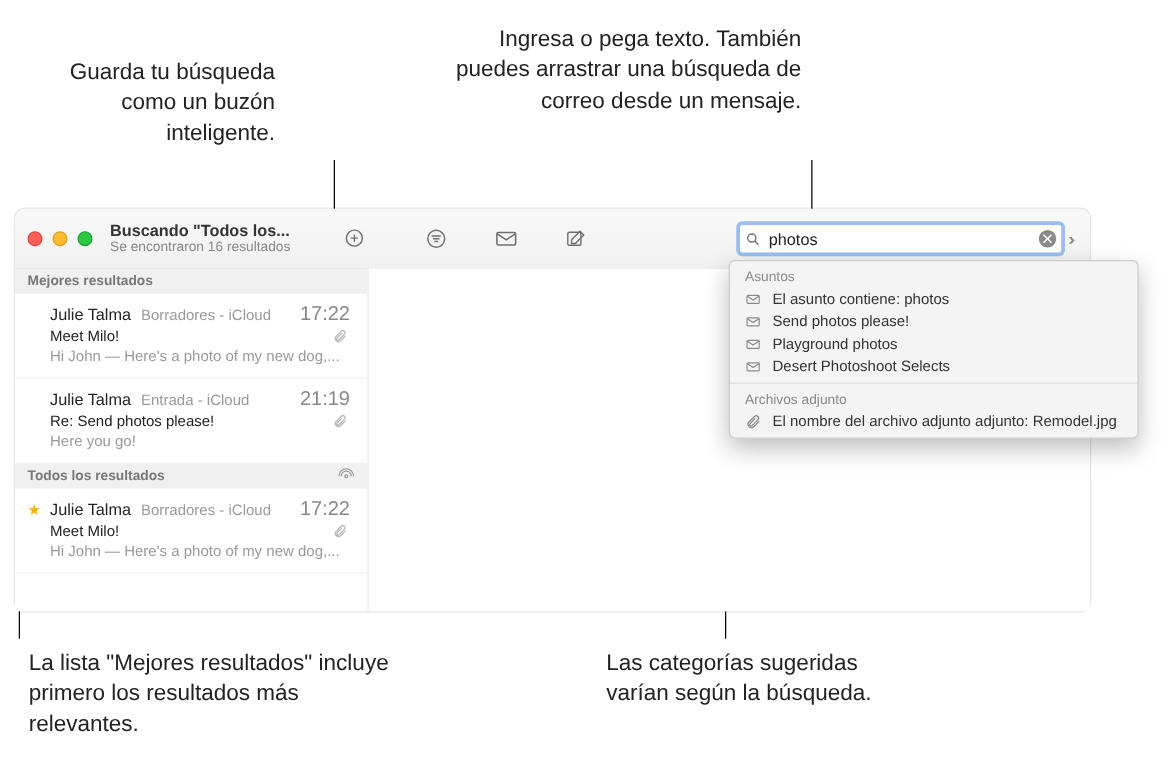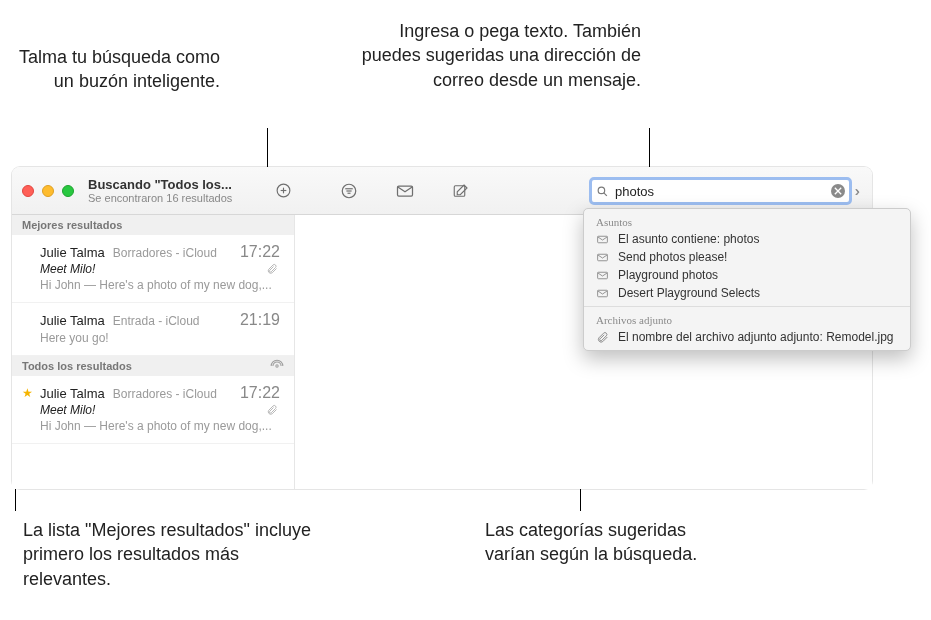--- a/index.html
+++ b/index.html
@@ -189,21 +189,20 @@
       margin-right: 4px;
     }
     .msg-line2 {
       display: flex;
       align-items: center;
       margin-top: 1px;
     }
     .subject {
       font-size: 12px;
       color: #222;
-      font-style: italic;
     }
     .clip {
       margin-left: auto;
       color: #b8b8b8;
       margin-right: 6px;
     }
     .preview {
       font-size: 12px;
       color: #9a9a9a;
       margin-top: 2px;
@@ -234,21 +233,20 @@
       border: 1px solid #ccc;
       border-radius: 5px;
       box-shadow: 0 8px 20px rgba(0,0,0,0.25);
       padding: 4px 0;
       z-index: 10;
     }
     .suggest-cat {
       font-size: 11px;
       color: #8a8a8a;
       padding: 3px 12px 2px;
-      font-family: Liberation Serif, serif;
     }
     .suggest-item {
       display: flex;
       align-items: center;
       gap: 8px;
       padding: 2px 12px;
       font-size: 12px;
       color: #333;
     }
     .suggest-item .ic {
@@ -260,24 +258,24 @@
       height: 1px;
       background: #ddd;
       margin: 4px 0;
     }
 
     svg { display: block; }
   </style>
 </head>
 <body>
 
-<div class="callout callout-right" style="top:45px; left:10px; width:210px;">Talma tu búsqueda como un buzón inteligente.</div>
+<div class="callout callout-right" style="top:45px; left:10px; width:210px;">Guarda tu búsqueda como un buzón inteligente.</div>
 <div class="callout-line" style="top:128px; left:267px; width:1px; height:44px;"></div>
 
-<div class="callout callout-right" style="top:19px; left:351px; width:290px;">Ingresa o pega texto. También puedes sugeridas una dirección de correo desde un mensaje.</div>
+<div class="callout callout-right" style="top:19px; left:351px; width:290px;">Ingresa o pega texto. También puedes arrastrar una búsqueda de correo desde un mensaje.</div>
 <div class="callout-line" style="top:128px; left:649px; width:1px; height:44px;"></div>
 
 <div class="callout callout-left" style="top:518px; left:23px; width:290px;">La lista "Mejores resultados" incluye primero los resultados más relevantes.</div>
 <div class="callout-line" style="top:390px; left:15px; width:1px; height:121px;"></div>
 
 <div class="callout callout-left" style="top:518px; left:485px; width:230px;">Las categorías sugeridas varían según la búsqueda.</div>
 <div class="callout-line" style="top:310px; left:580px; width:1px; height:201px;"></div>
 
 <div class="window">
 
@@ -381,21 +379,21 @@
         </span>
       <span>Playground photos</span>
     </div>
     <div class="suggest-item">
       <span class="ic">
           <svg width="13" height="13" viewBox="0 0 24 24" fill="none" stroke="currentColor" stroke-width="1.7">
             <rect x="3" y="6" width="18" height="12" rx="1.5"></rect>
             <polyline points="3,7 12,13 21,7"></polyline>
           </svg>
         </span>
-      <span>Desert Playground Selects</span>
+      <span>Desert Photoshoot Selects</span>
     </div>
 
     <div class="suggest-sep"></div>
 
     <div class="suggest-cat">Archivos adjunto</div>
     <div class="suggest-item">
       <span class="ic">
           <svg width="13" height="13" viewBox="0 0 24 24" fill="none" stroke="currentColor" stroke-width="1.8">
             <path d="M21 11l-8.5 8.5a5 5 0 01-7-7L14 4a3.5 3.5 0 015 5l-8.5 8.5a2 2 0 01-3-3L15 7"></path>
           </svg>
@@ -427,20 +425,28 @@
         </div>
         <div class="preview">Hi John — Here's a photo of my new dog,...</div>
       </div>
 
       <div class="msg-item">
         <div class="msg-line1">
           <span class="sender">Julie Talma</span>
           <span class="mailbox">Entrada - iCloud</span>
           <span class="time">21:19</span>
         </div>
+        <div class="msg-line2">
+          <span class="subject">Re: Send photos please!</span>
+          <span class="clip">
+              <svg width="12" height="12" viewBox="0 0 24 24" fill="none" stroke="currentColor" stroke-width="2">
+                <path d="M21 11l-8.5 8.5a5 5 0 01-7-7L14 4a3.5 3.5 0 015 5l-8.5 8.5a2 2 0 01-3-3L15 7"></path>
+              </svg>
+            </span>
+        </div>
         <div class="preview">Here you go!</div>
       </div>
 
       <div class="section-header">
         <span>Todos los resultados</span>
         <span class="airdrop">
           <svg width="14" height="14" viewBox="0 0 24 24" fill="none" stroke="currentColor" stroke-width="1.8">
             <circle cx="12" cy="12" r="2"></circle>
               <path d="M5 12a7 7 0 0114 0"></path>
               <path d="M2 12a10 10 0 0120 0"></path>

